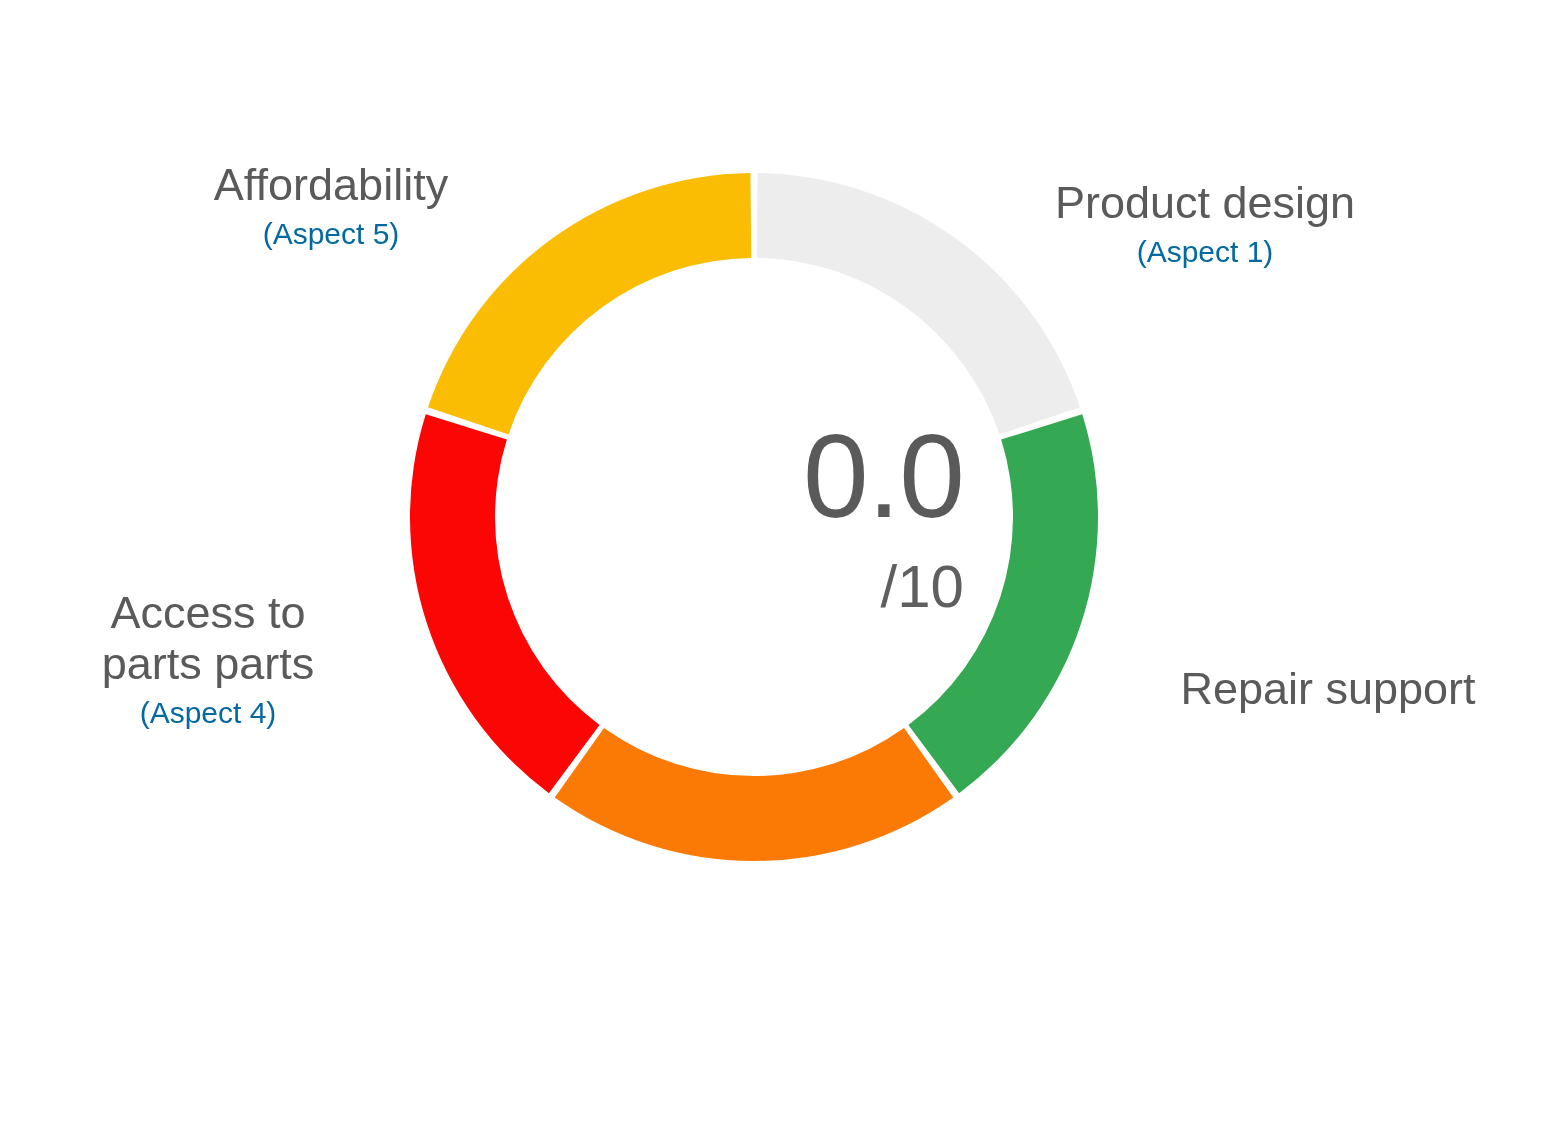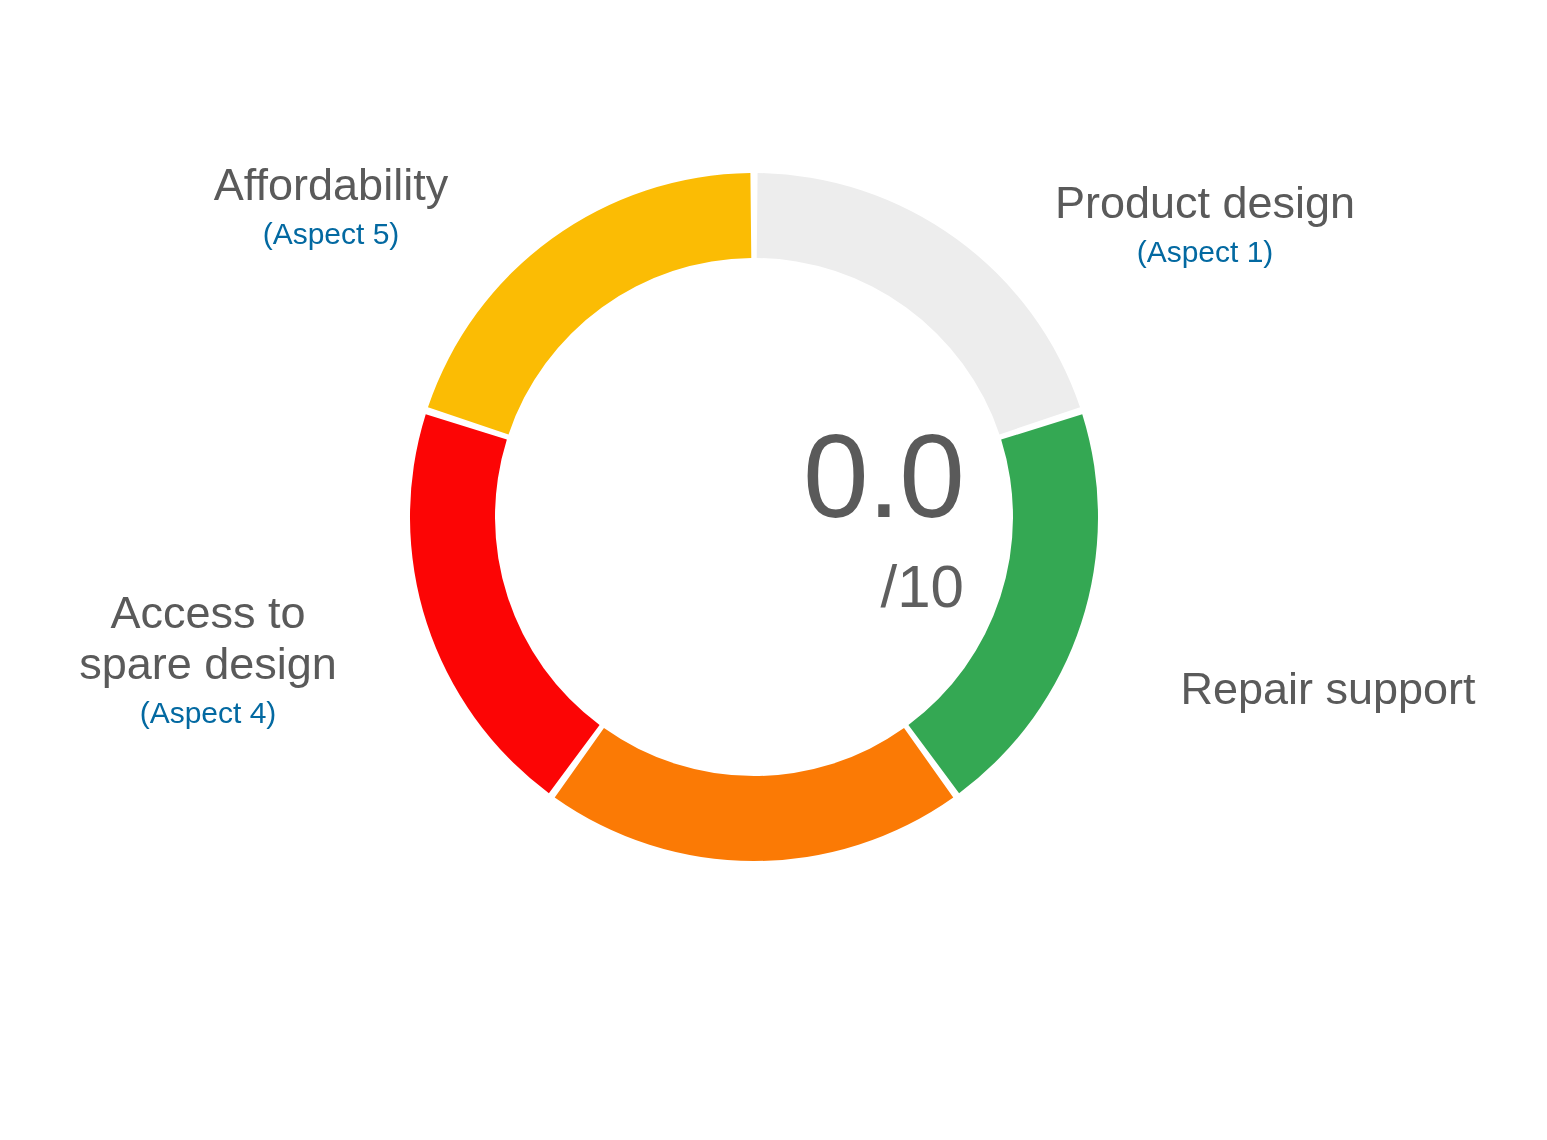--- a/index.html
+++ b/index.html
@@ -107,21 +107,21 @@
     <div class="aspect-sub">(Aspect 1)</div>
   </div>
 
   <div class="aspect-label" id="label-aspect-2">
     <div class="aspect-title">Repair support</div>
   </div>
 
 
   <div class="aspect-label" id="label-aspect-4">
     <div class="aspect-title">Access to
-spare design</div>
+parts parts</div>
     <div class="aspect-sub">(Aspect 4)</div>
   </div>
 
   <div class="aspect-label" id="label-aspect-5">
     <div class="aspect-title">Affordability</div>
     <div class="aspect-sub">(Aspect 5)</div>
   </div>
 
 </div>
 

